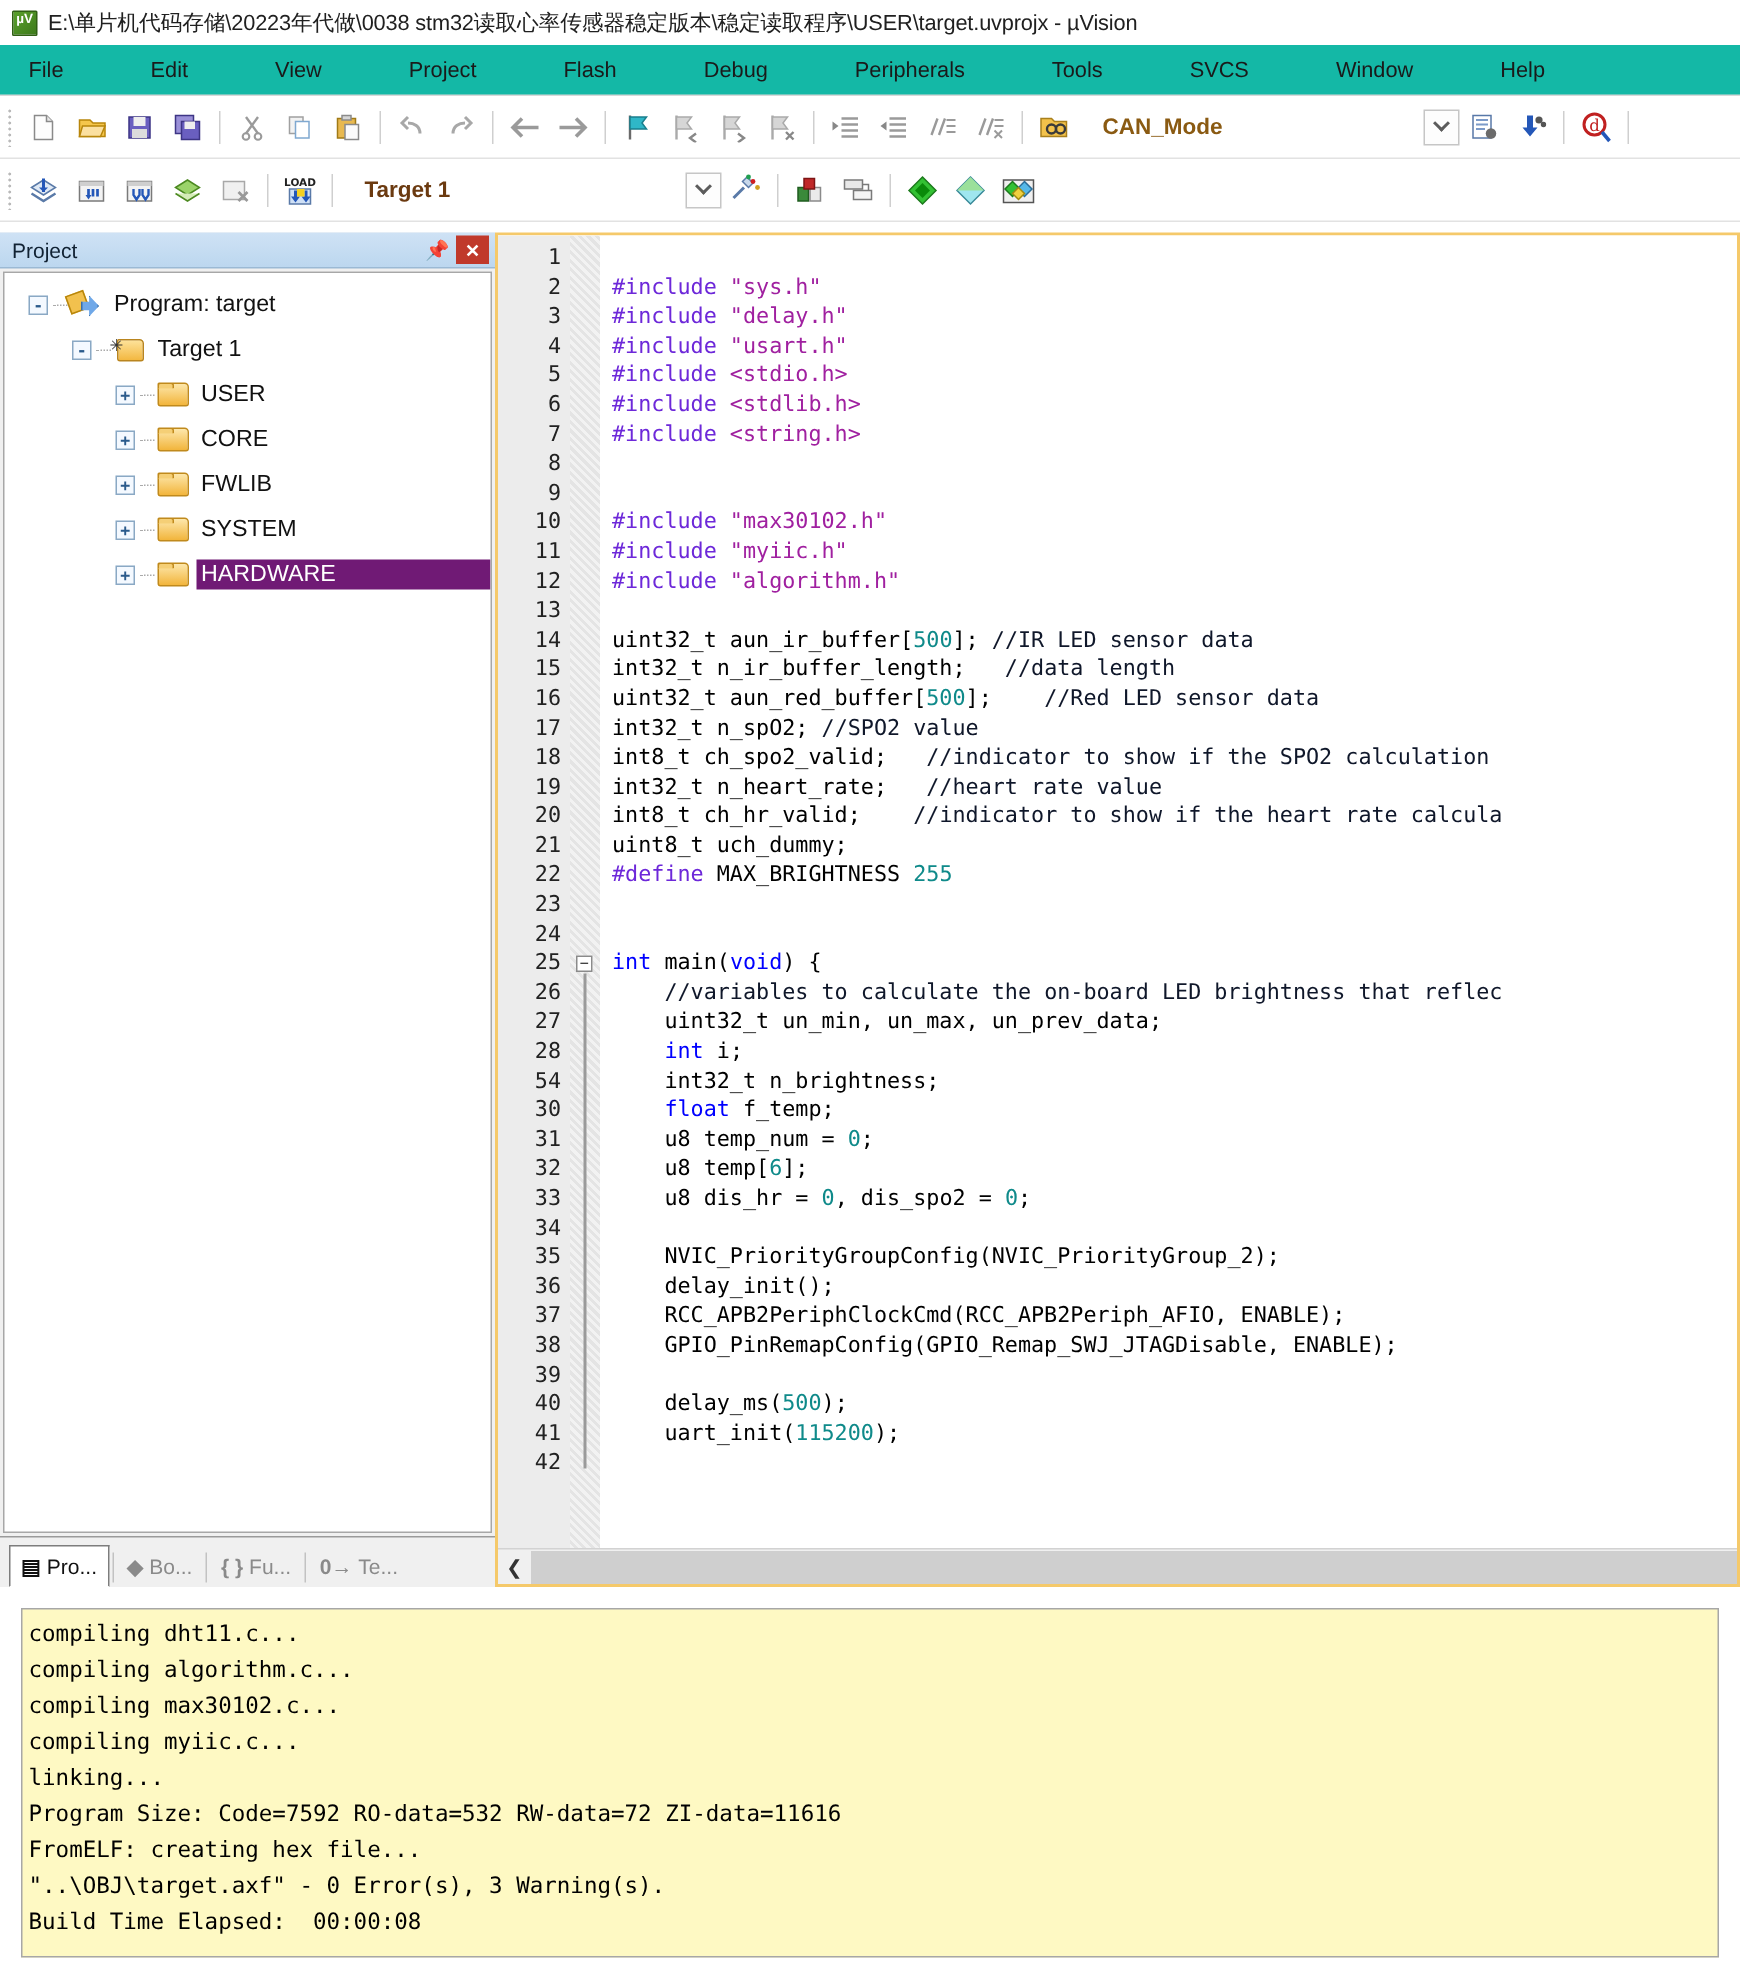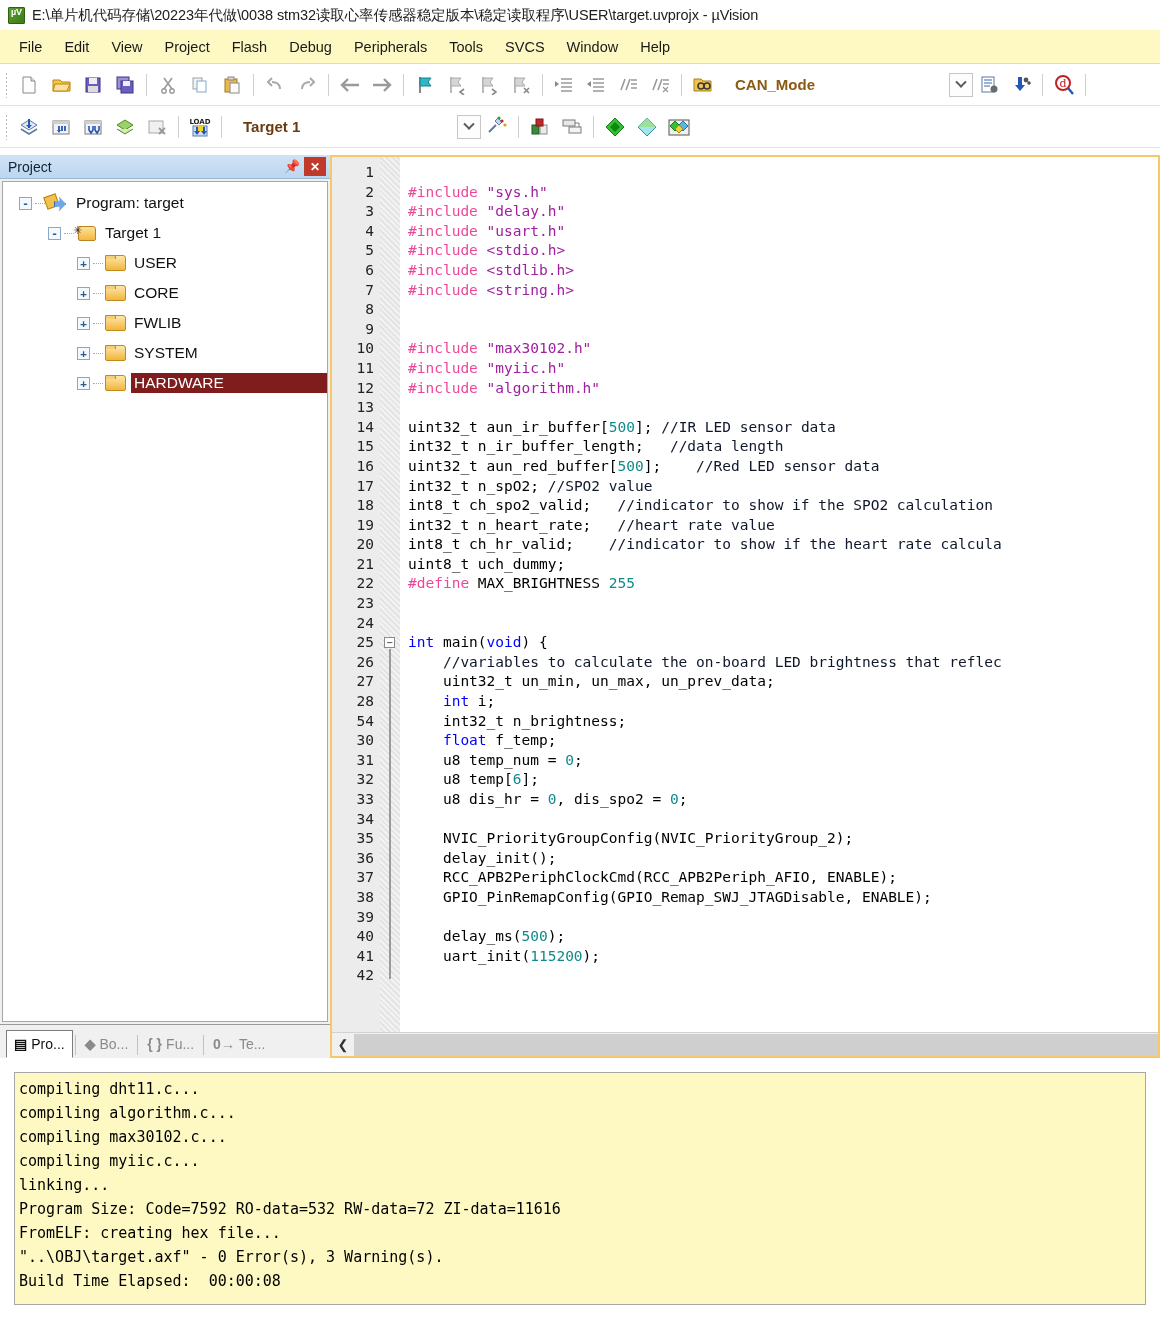--- a/index.html
+++ b/index.html
@@ -30,22 +30,23 @@
     font-family: "Liberation Sans", sans-serif;
   }
   .title-text {
     font-size: 14.5px; color: #202020; white-space: nowrap;
     letter-spacing: -0.1px;
   }
 
   
   .menubar {
     height: 34px; display: flex; align-items: center;
-    padding-left: 8px; background: #fef9c3;
+    padding-left: 8px; background: #14b8a6;
     border-bottom: 1px solid #d8d8d8;
+    gap: 36px;
   }
   .menu-item {
     font-size: 14.5px; color: #1a1a1a; padding: 4px 11px;
     white-space: nowrap; cursor: default;
   }
 
   
   .toolbar {
     height: 42px; display: flex; align-items: center;
     background: #ffffff; border-bottom: 1px solid #e2e2e2;
@@ -103,21 +104,21 @@
   }
   .tnode { display: flex; align-items: center; height: 30px; font-size: 15.5px; color: #111; white-space: nowrap;}
   .tnode .exp {
     width: 13px; height: 13px; border: 1px solid #8aa8c4; background: #f4f9ff;
     display:flex; align-items:center; justify-content:center; flex:0 0 auto;
     margin-right: 3px; font-size: 11px; line-height: 1; color: #2b5b8c; font-weight: bold;
     font-family: "DejaVu Sans Mono", monospace;
   }
   .tnode .dots { width: 10px; flex: 0 0 auto; border-top: 1px dotted #aaa; height:1px;}
   .tnode .lbl { padding: 1px 3px; }
-  .tnode.sel .lbl { background: #7f1d1d; color: #ffffff; width: 196px;}
+  .tnode.sel .lbl { background: #701a75; color: #ffffff; width: 196px;}
   .ico-proj, .ico-target, .ico-folder { width: 22px; height: 18px; flex:0 0 auto; margin-right: 6px; position: relative;}
   .ico-proj::before {
     content:""; position:absolute; left:0; top:1px; width:11px; height:11px;
     background:#f2c14e; border:1px solid #b8860b; transform: rotate(-20deg);
   }
   .ico-proj::after {
     content:""; position:absolute; left:9px; top:3px; width:10px; height:12px;
     background:#6fa8e8; border:1px solid #3a6fa8;
     clip-path: polygon(0 30%, 45% 30%, 45% 0, 100% 50%, 45% 100%, 45% 70%, 0 70%);
   }
@@ -190,21 +191,21 @@
     font-family:"DejaVu Sans Mono",monospace; font-size:10px; line-height:1; color:#333;
   }
   .fold-line { position:absolute; left:9px; width:2px; background:#9a9a9a; }
   .code-text {
     flex:1 1 auto; padding: 6px 0 0 8px; overflow:hidden;
     font-family: "DejaVu Sans Mono", monospace;
     font-size: 14.5px; line-height: 19.6px; color: #000000;
     white-space: pre;
   }
   .code-text .ln { height: 19.6px; white-space: pre; }
-  .k-pre { color:#ec4899; }        
+  .k-pre { color:#6d28d9; }        
   .k-str { color:#a020a0; }        
   .k-cmt { color:#0f172a; }        
   .k-num { color:#0f8a8a; }        
   .k-kw  { color:#0000ff; }        
 
   .hscroll {
     height: 24px; flex: 0 0 auto; display:flex; align-items:center;
     background:#f0f0f0; border-top: 1px solid #d2d2d2;
   }
   .hs-arrow {

